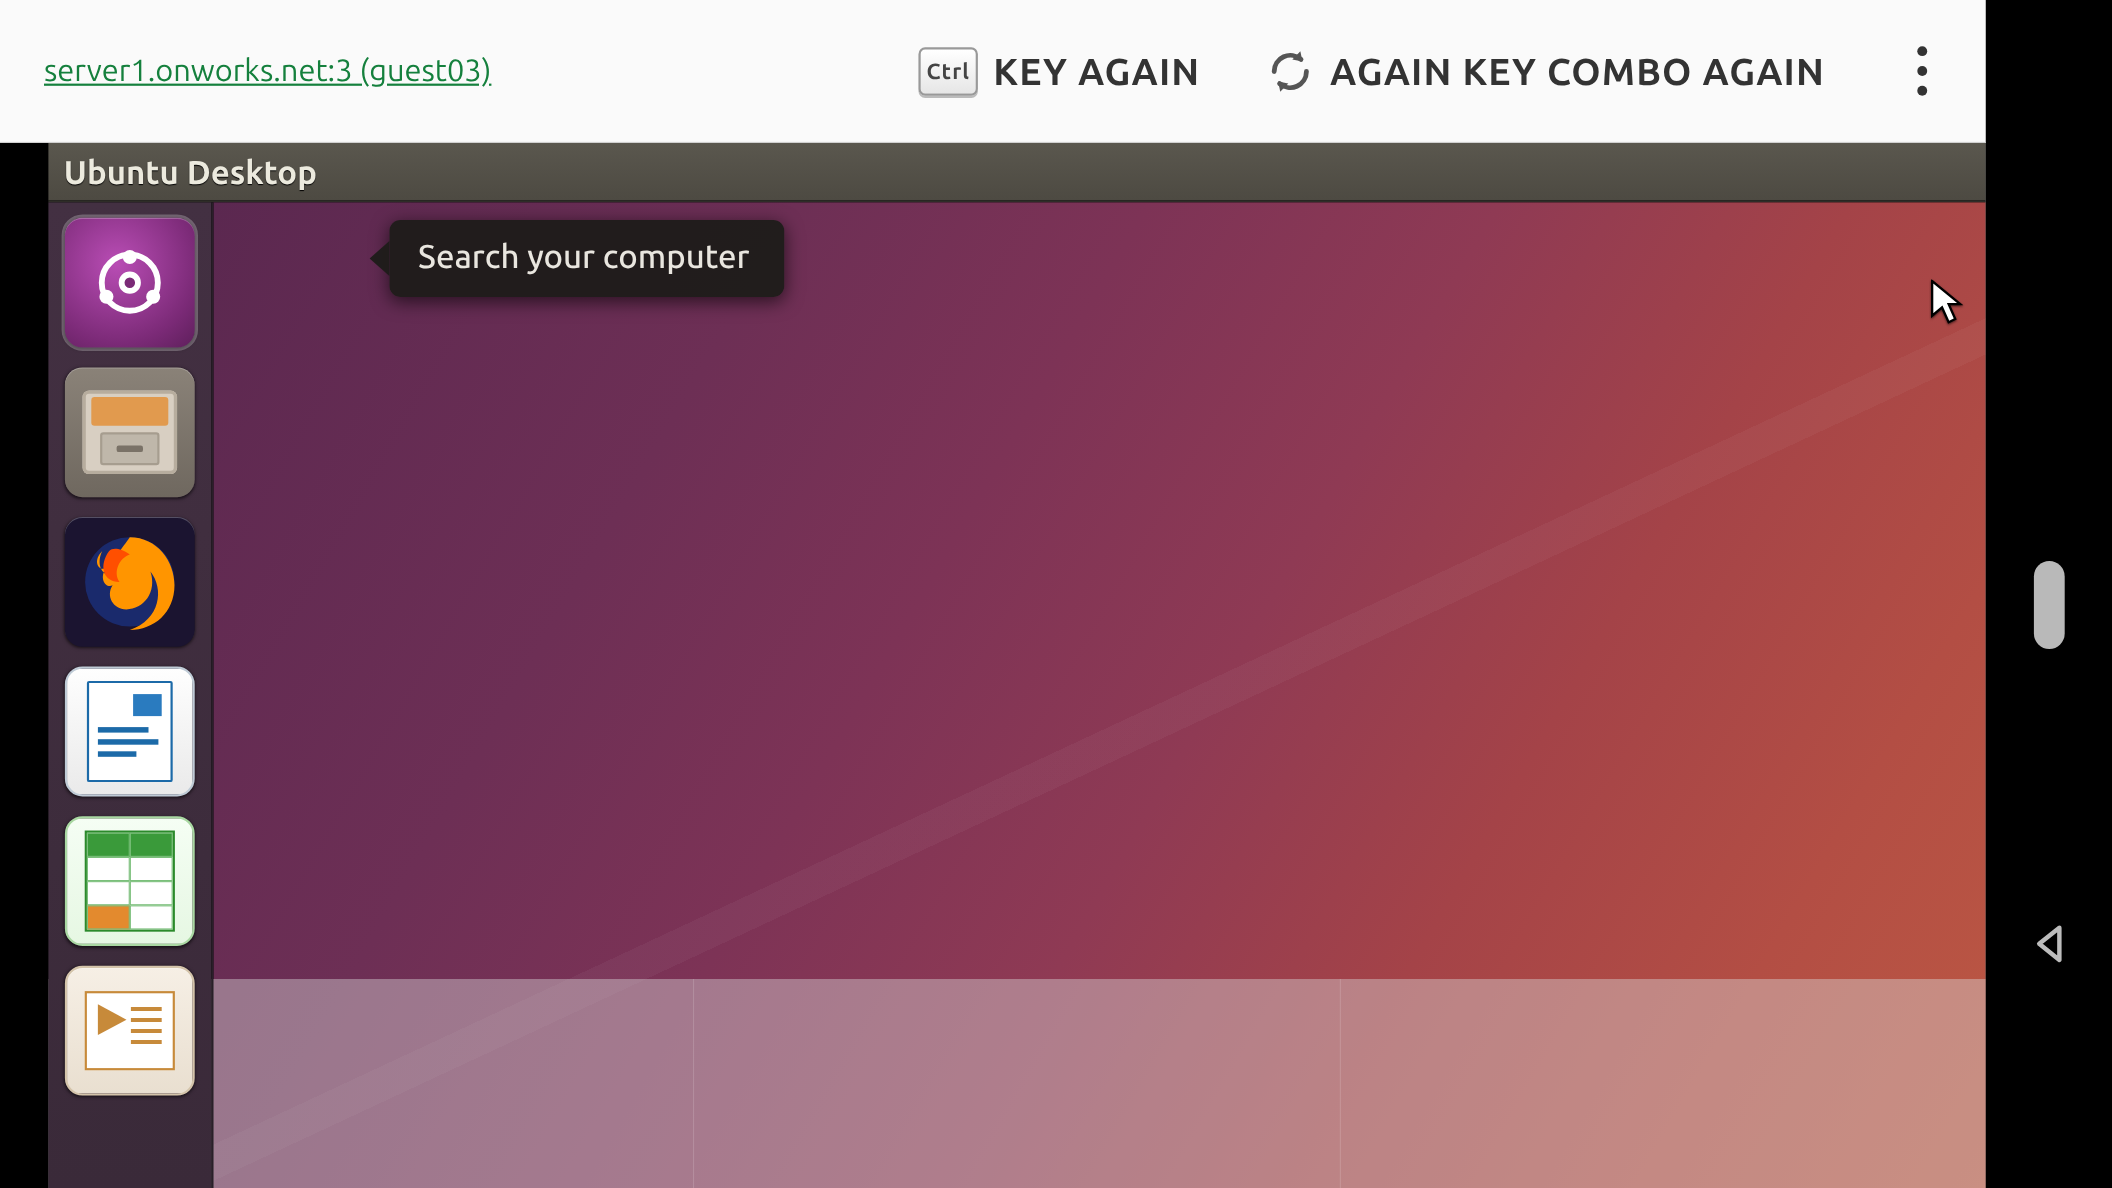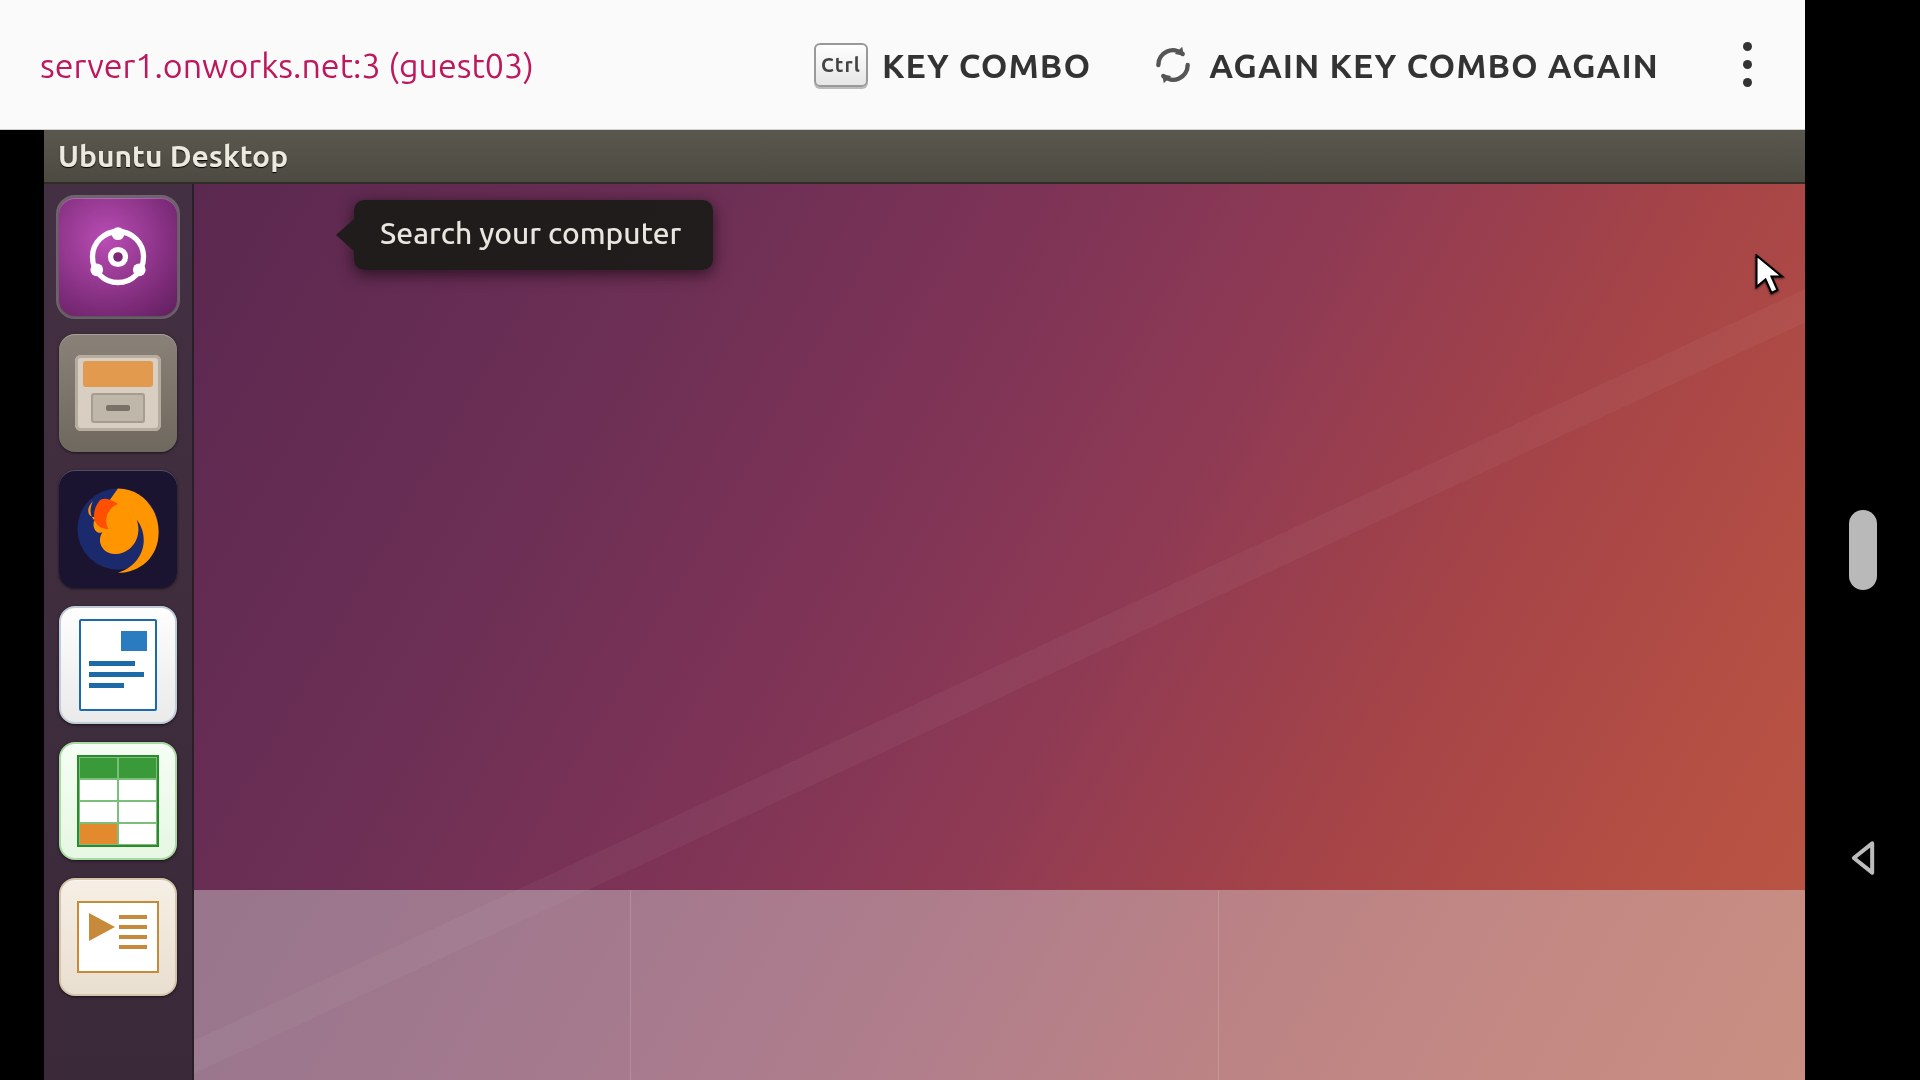--- a/index.html
+++ b/index.html
@@ -16,22 +16,23 @@
 
   
   .hostbar {
     height:130px; width:100%;
     background:#fafafa;
     display:flex; align-items:center;
     padding:0 40px;
     border-bottom:1px solid #d0d0d0;
   }
   .host-title {
-    font-size:34px; color:#be185d; font-weight:400;
+    font-size:28px; color:#15803d; font-weight:400;
     flex:0 0 auto;
+    text-decoration:underline;
   }
   .hostbar-spacer { flex:1 1 auto; }
   .keycombo-btn {
     display:flex; align-items:center; gap:14px;
     font-size:34px; font-weight:600; color:#333;
     letter-spacing:1px;
     margin-right:60px;
     cursor:pointer;
   }
   .ctrl-key {
@@ -257,21 +258,21 @@
 </div>
 
 <div class="app">
 
   <div class="hostbar">
     <div class="host-title">server1.onworks.net:3 (guest03)</div>
     <div class="hostbar-spacer"></div>
 
     <div class="keycombo-btn">
       <span class="ctrl-key">Ctrl</span>
-      <span>KEY COMBO</span>
+      <span>KEY AGAIN</span>
     </div>
 
     <div class="keycombo-btn">
       <span class="refresh-icon">
         <svg viewBox="0 0 24 24">
           <path d="M4 12a8 8 0 0 1 13.3-6" fill="none" stroke="#555" stroke-width="2.4" stroke-linecap="round"></path>
           <path d="M20 12a8 8 0 0 1-13.3 6" fill="none" stroke="#555" stroke-width="2.4" stroke-linecap="round"></path>
           <path d="M17 2 L18 7 L13 6 Z" fill="#555"></path>
           <path d="M7 22 L6 17 L11 18 Z" fill="#555"></path>
         </svg>

